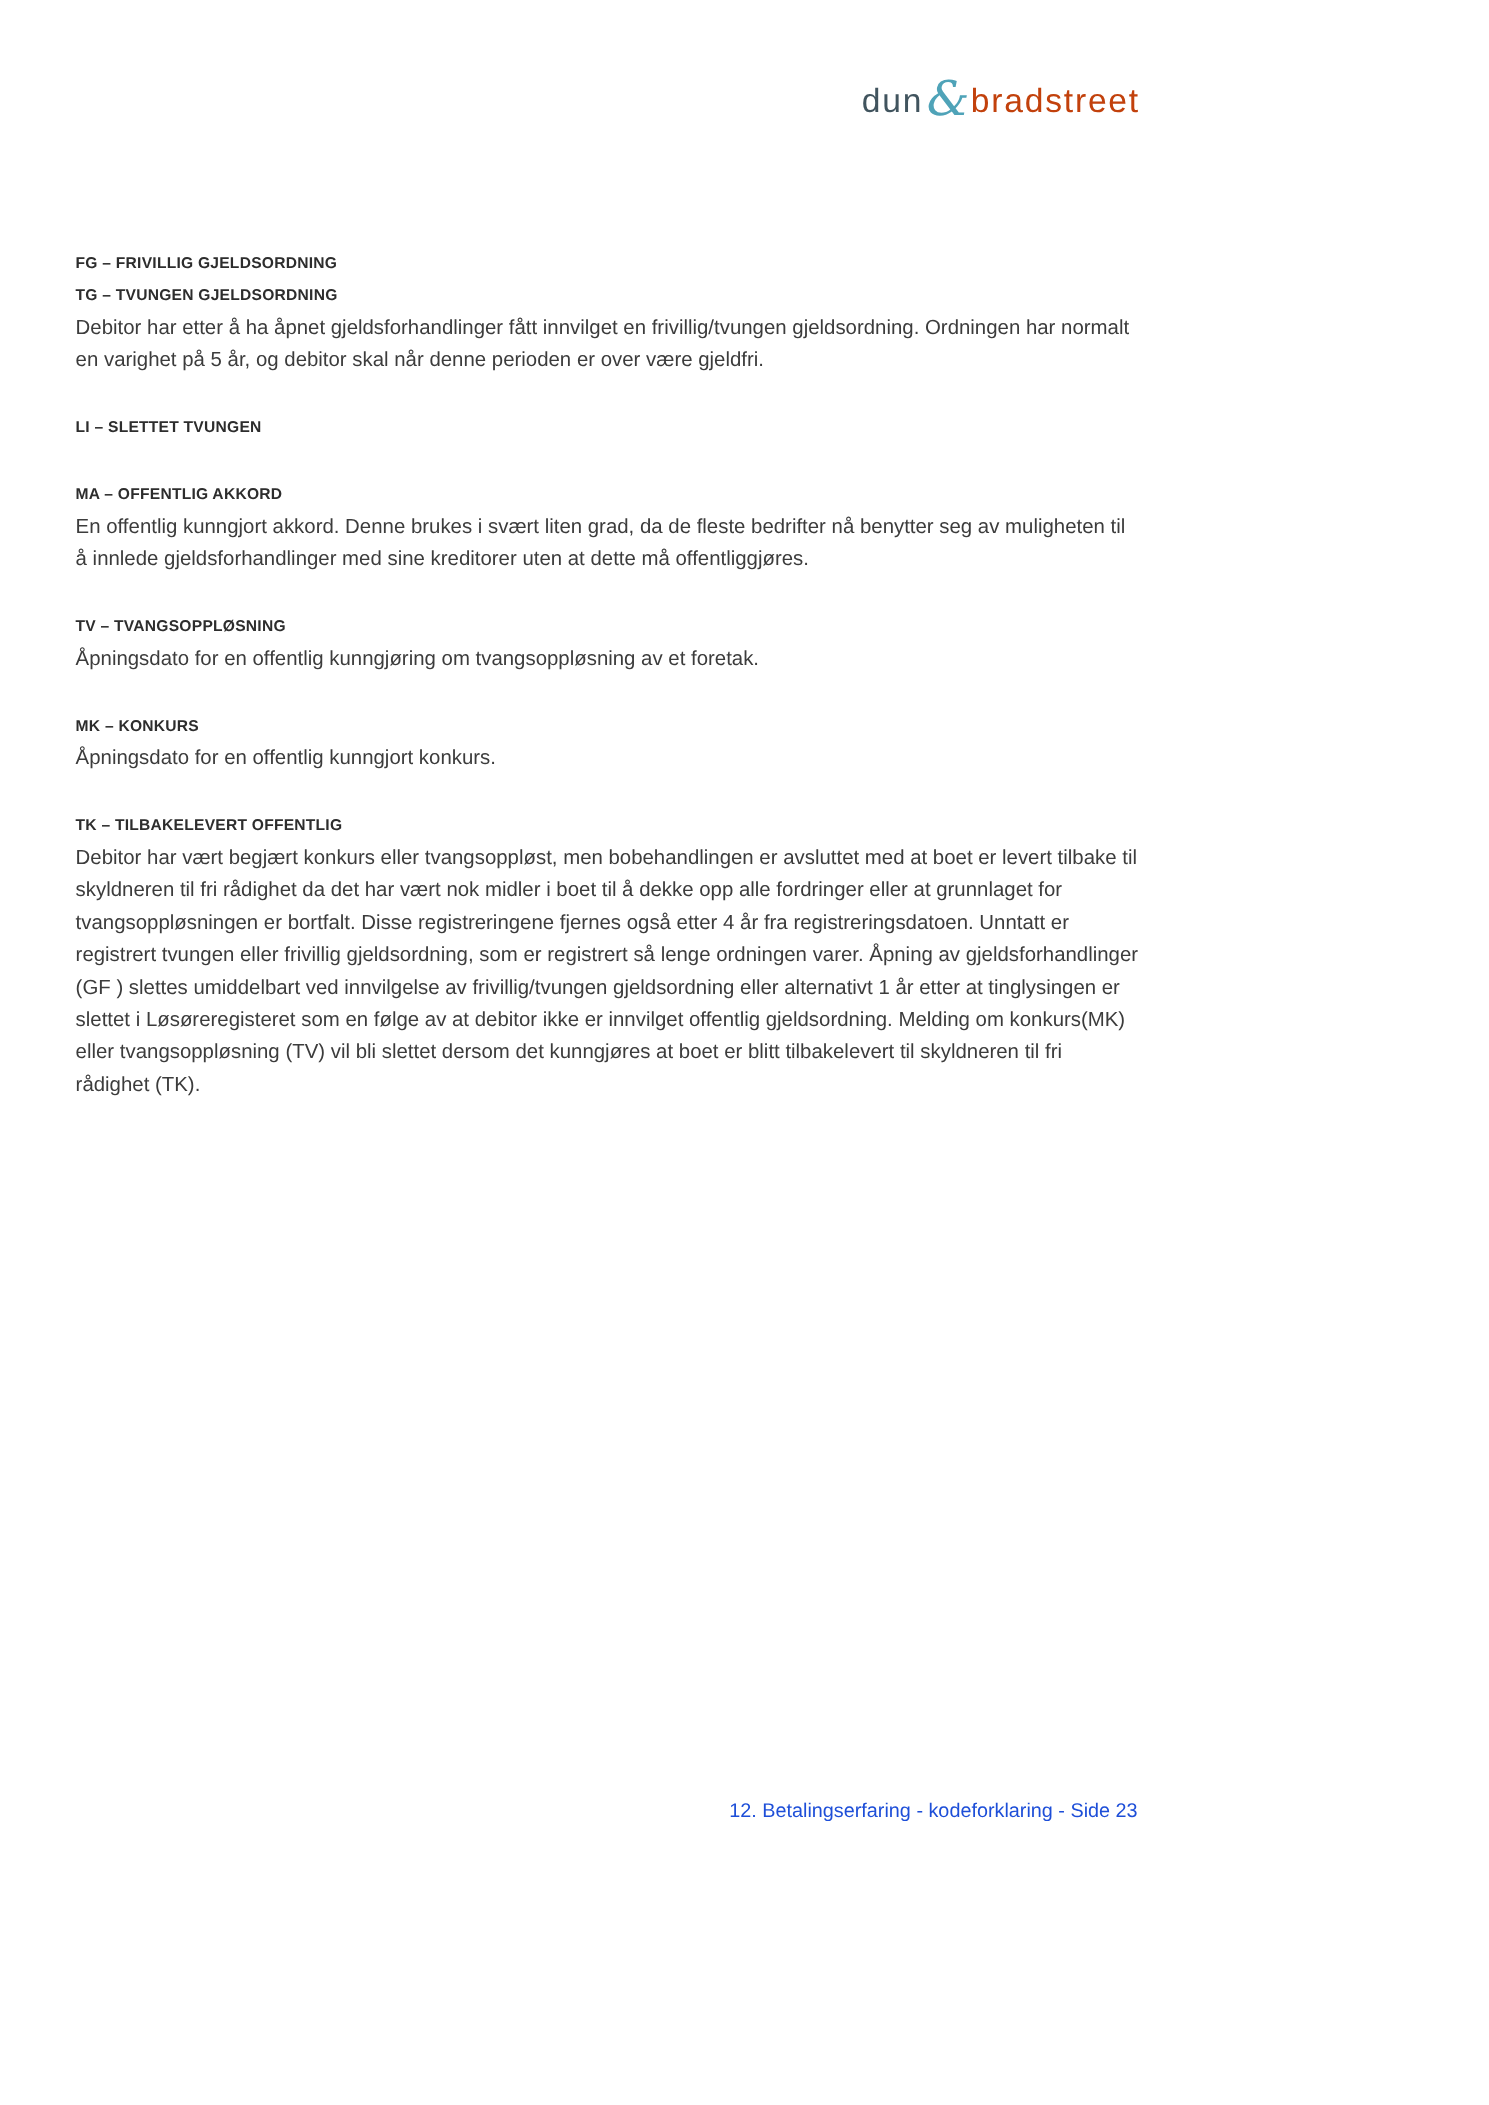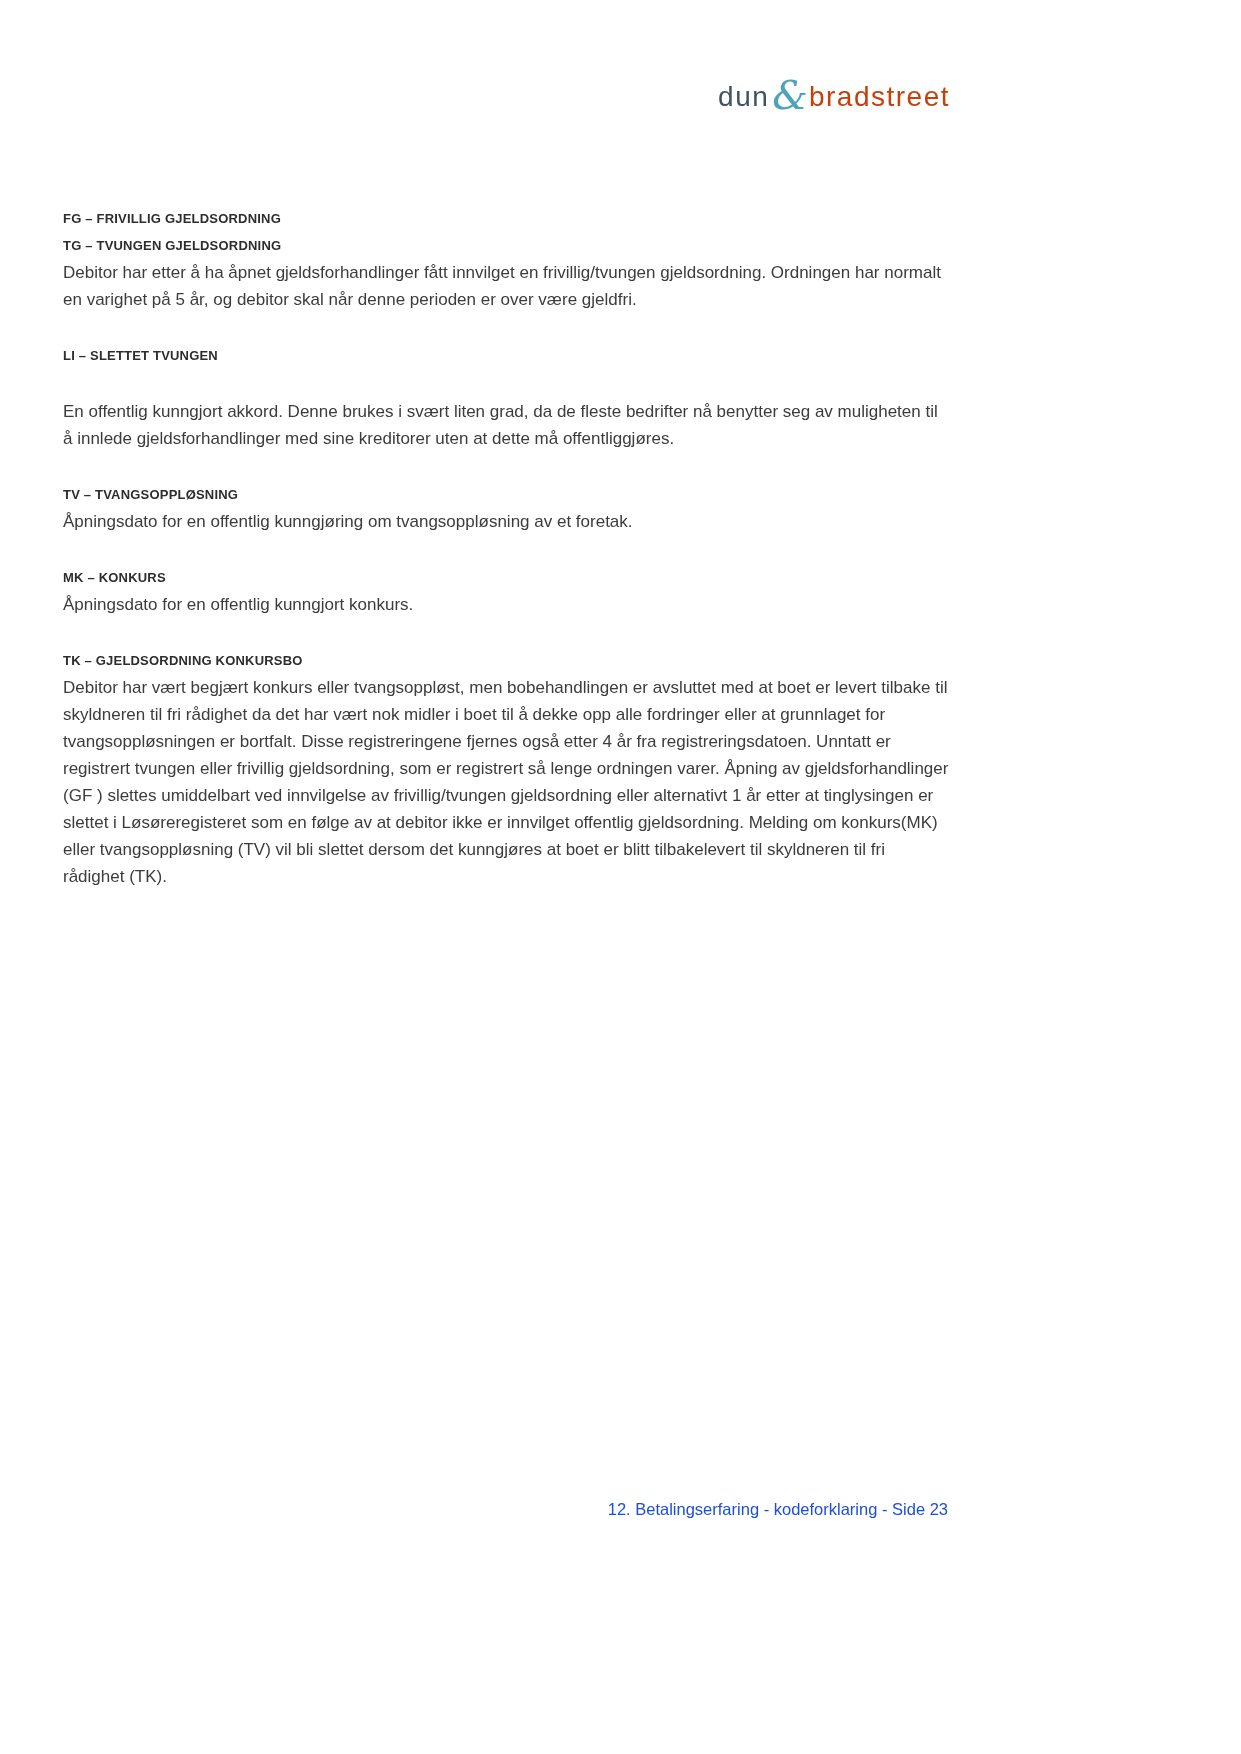--- a/index.html
+++ b/index.html
@@ -12,21 +12,21 @@
     width: 1241px;
     height: 1754px;
     background: #ffffff;
     font-family: "Liberation Sans", sans-serif;
     overflow: hidden;
   }
 
   
   .logo {
     position: absolute;
-    top: 81px;
+    top: 68px;
     right: 291px;
     display: flex;
     align-items: baseline;
     white-space: nowrap;
   }
   .logo-dun {
     font-size: 28px;
     color: #41545e;
     letter-spacing: 1.5px;
   }
@@ -98,35 +98,36 @@
       <h2>FG – FRIVILLIG GJELDSORDNING</h2>
       <h2>TG – TVUNGEN GJELDSORDNING</h2>
       <p>Debitor har etter å ha åpnet gjeldsforhandlinger fått innvilget en frivillig/tvungen gjeldsordning. Ordningen har normalt en varighet på 5 år, og debitor skal når denne perioden er over være gjeldfri.</p>
     </section>
 
     <section class="section">
       <h2>LI – SLETTET TVUNGEN</h2>
     </section>
 
     <section class="section">
+      <h2>MA – OFFENTLIG AKKORD</h2>
       <p>En offentlig kunngjort akkord. Denne brukes i svært liten grad, da de fleste bedrifter nå benytter seg av muligheten til å innlede gjeldsforhandlinger med sine kreditorer uten at dette må offentliggjøres.</p>
     </section>
 
     <section class="section">
       <h2>TV – TVANGSOPPLØSNING</h2>
       <p>Åpningsdato for en offentlig kunngjøring om tvangsoppløsning av et foretak.</p>
     </section>
 
     <section class="section">
       <h2>MK – KONKURS</h2>
       <p>Åpningsdato for en offentlig kunngjort konkurs.</p>
     </section>
 
     <section class="section">
-      <h2>TK – GJELDSORDNING KONKURSBO</h2>
+      <h2>TK – TILBAKELEVERT OFFENTLIG</h2>
       <p>Debitor har vært begjært konkurs eller tvangsoppløst, men bobehandlingen er avsluttet med at boet er levert tilbake til skyldneren til fri rådighet da det har vært nok midler i boet til å dekke opp alle fordringer eller at grunnlaget for tvangsoppløsningen er bortfalt. Disse registreringene fjernes også etter 4 år fra registreringsdatoen. Unntatt er registrert tvungen eller frivillig gjeldsordning, som er registrert så lenge ordningen varer. Åpning av gjeldsforhandlinger (GF ) slettes umiddelbart ved innvilgelse av frivillig/tvungen gjeldsordning eller alternativt 1 år etter at tinglysingen er slettet i Løsøreregisteret som en følge av at debitor ikke er innvilget offentlig gjeldsordning. Melding om konkurs(MK) eller tvangsoppløsning (TV) vil bli slettet dersom det kunngjøres at boet er blitt tilbakelevert til skyldneren til fri rådighet (TK).</p>
     </section>
 
   </main>
 
   <div class="footer">
     <span>12. Betalingserfaring - kodeforklaring - Side 23</span>
   </div>
 
 </div>

